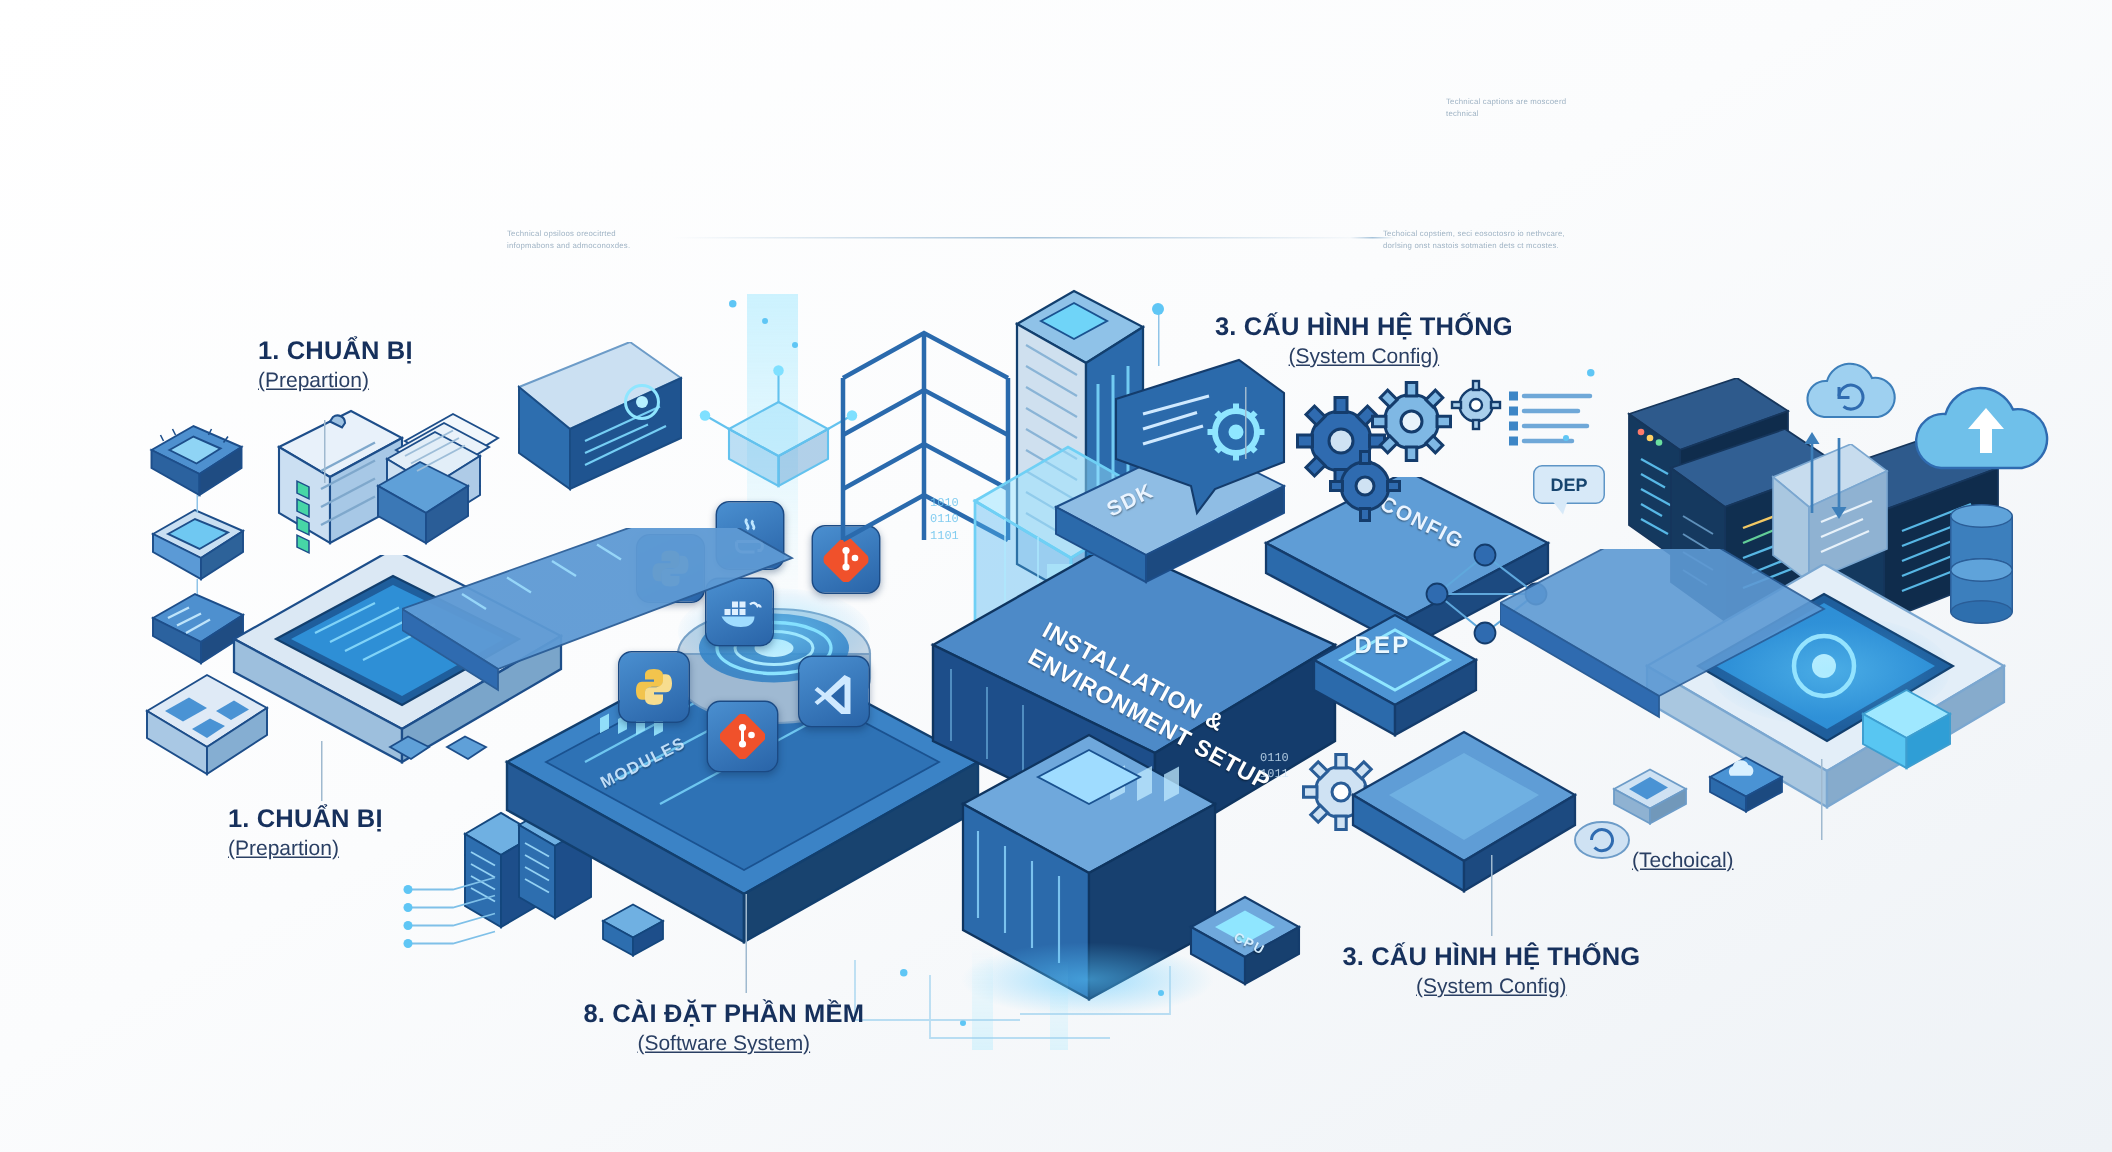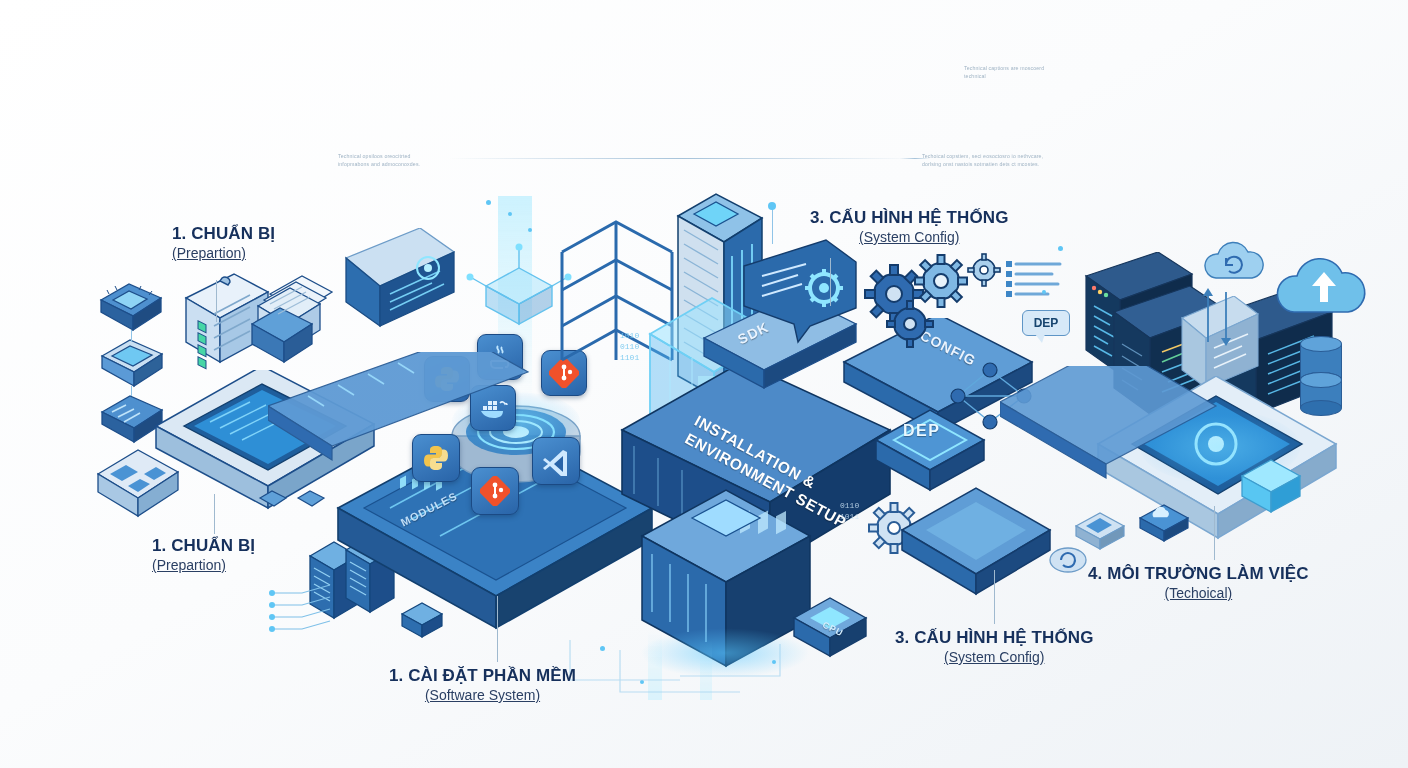--- a/index.html
+++ b/index.html
@@ -976,36 +976,35 @@
   </div>
   <div class="leader" style="left:216px;top:280px;width:1.2px;height:42px;"></div>
 
   <div class="callout" style="left:152px;top:536px;">
     <div class="c-title">1. CHUẨN BỊ</div>
     <div class="c-sub">(Prepartion)</div>
   </div>
   <div class="leader" style="left:214px;top:494px;width:1.2px;height:40px;"></div>
 
   <div class="callout center" style="left:389px;top:666px;">
-    <div class="c-title">1. CÀI ĐẶT PHẦN MỀM</div>
+    <div class="c-title">8. CÀI ĐẶT PHẦN MỀM</div>
     <div class="c-sub">(Software System)</div>
   </div>
   <div class="leader" style="left:497px;top:596px;width:1.2px;height:66px;"></div>
 
   <div class="callout center" style="left:810px;top:208px;">
     <div class="c-title">3. CẤU HÌNH HỆ THỐNG</div>
     <div class="c-sub">(System Config)</div>
   </div>
   <div class="leader" style="left:830px;top:258px;width:1.2px;height:48px;"></div>
 
   <div class="callout center" style="left:895px;top:628px;">
     <div class="c-title">3. CẤU HÌNH HỆ THỐNG</div>
     <div class="c-sub">(System Config)</div>
   </div>
   <div class="leader" style="left:994px;top:570px;width:1.2px;height:54px;"></div>
 
   <div class="callout center" style="left:1088px;top:564px;">
-    <div class="c-title">4. MÔI TRƯỜNG LÀM VIỆC</div>
     <div class="c-sub">(Techoical)</div>
   </div>
   <div class="leader" style="left:1214px;top:506px;width:1.2px;height:54px;"></div>
 
 </div>
 
 </body></html>

